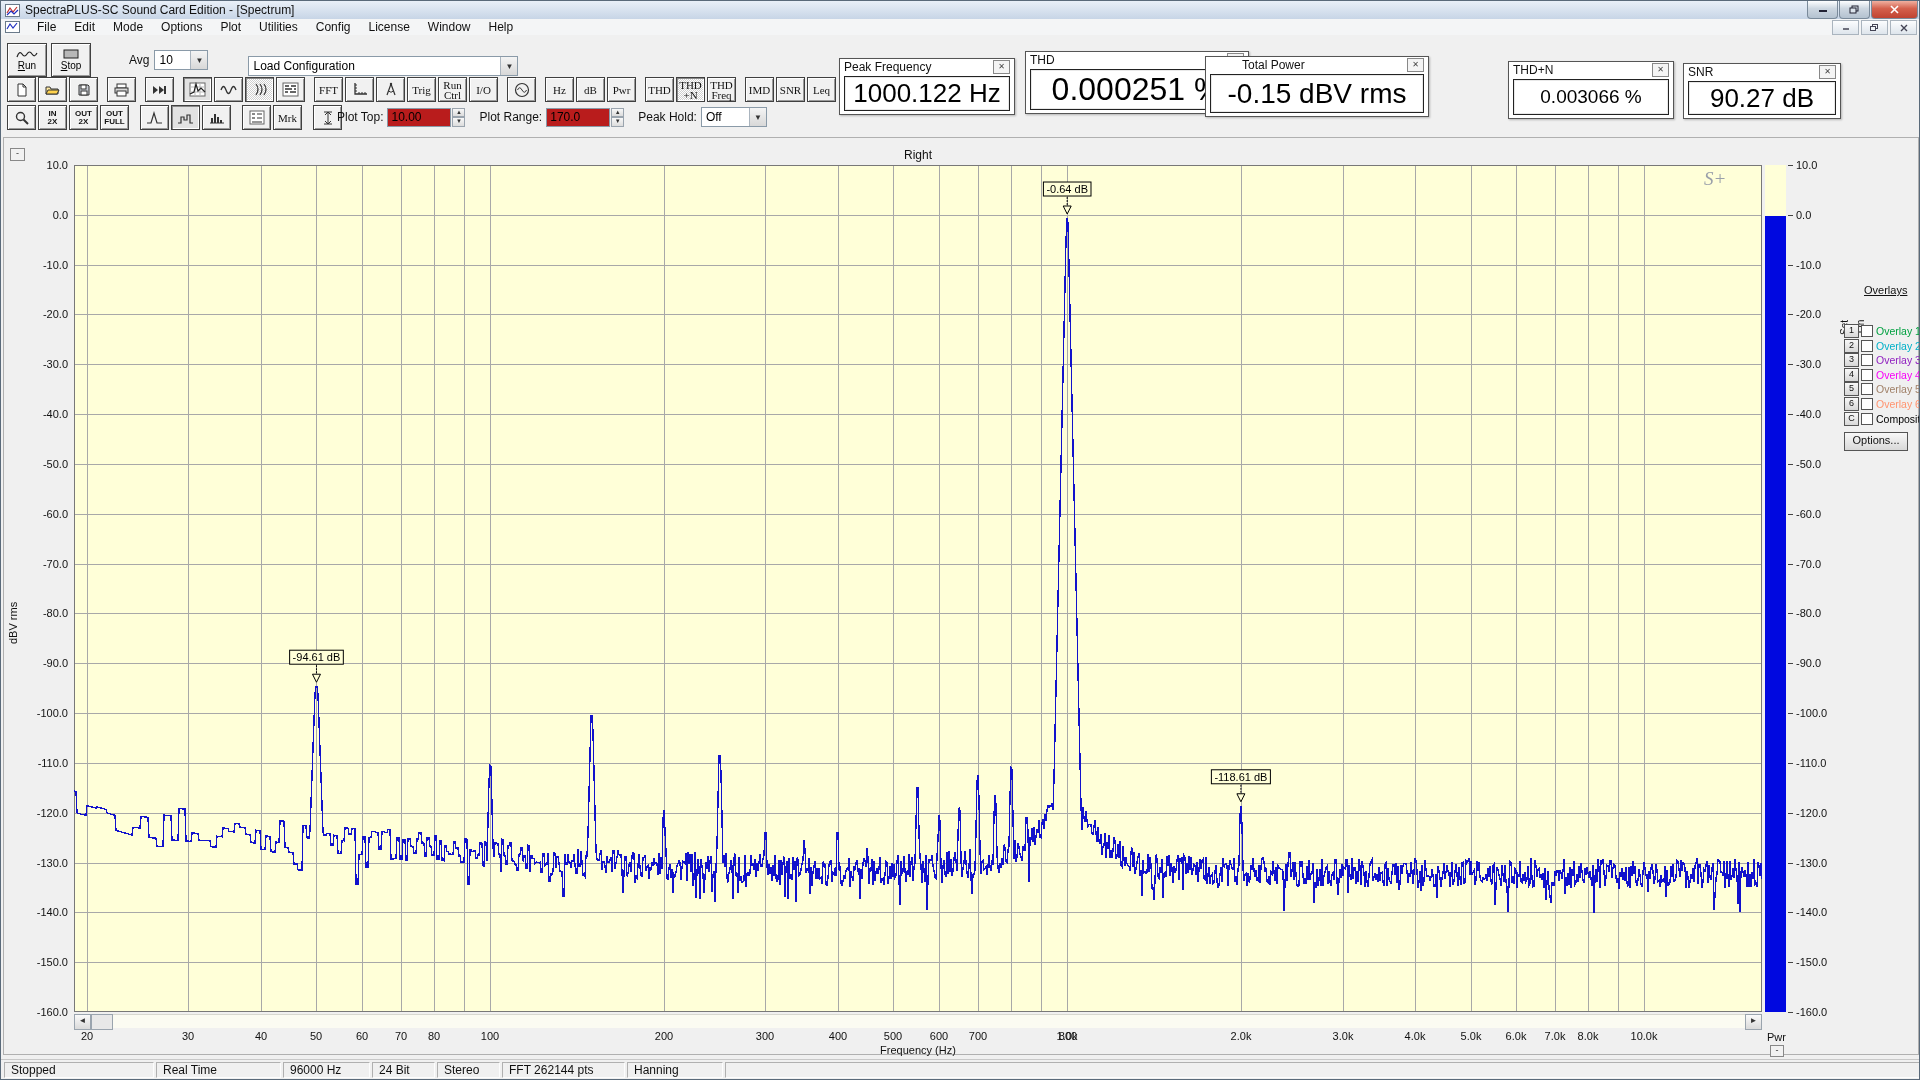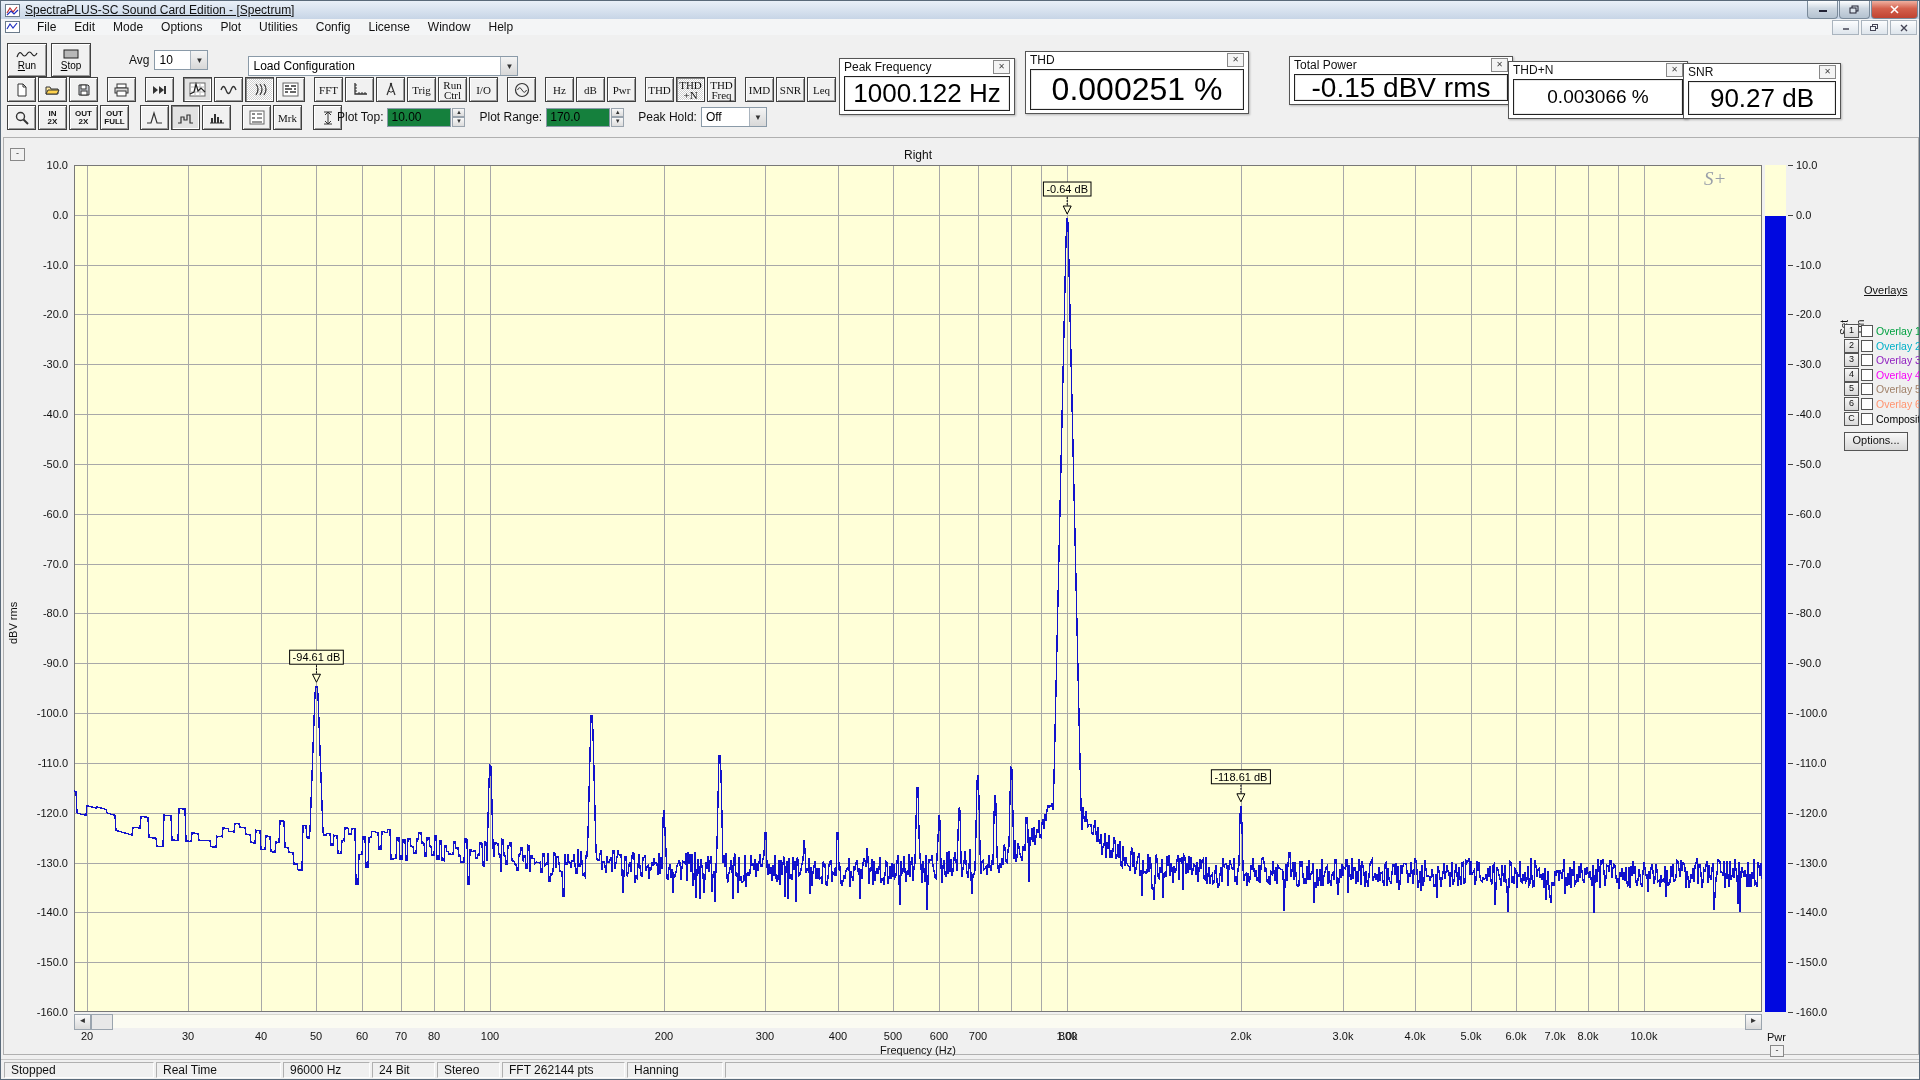--- a/index.html
+++ b/index.html
@@ -1,18 +1,18 @@
 <!DOCTYPE html>
 <html><head>
 <meta charset="utf-8">
 <style>
   html,body{margin:0;padding:0;background:#d8d8d8;font-family:"Liberation Sans",sans-serif;}
   .app{position:relative;width:1920px;height:1080px;background:#f0f0f0;overflow:hidden;border:1px solid #5a6a7a;box-sizing:border-box;}
   
-  .titlebar{position:absolute;left:0;top:0;width:1920px;height:18px;background:linear-gradient(#e9f0f8,#c7d5e6);border-bottom:1px solid #9aaabc;display:flex;align-items:center;font-size:12px;color:#111;text-decoration:underline;}
+  .titlebar{position:absolute;left:0;top:0;width:1920px;height:18px;background:linear-gradient(#e9f0f8,#c7d5e6);border-bottom:1px solid #9aaabc;display:flex;align-items:center;font-size:12px;color:#111;}
   .titlebar .appicon{width:15px;height:13px;margin:0 5px 0 4px;}
   .wincontrols{position:absolute;right:3px;top:0;display:flex;}
   .wbtn{width:29px;height:17px;border:1px solid #7a8a9a;border-top:none;border-radius:0 0 4px 4px;background:linear-gradient(#fdfeff,#ccd6e0 45%,#b4c2d0);display:flex;align-items:center;justify-content:center;margin-left:1px;}
   .wbtn.close{width:45px;background:linear-gradient(#f0b0a0,#d4604c 45%,#c04432);}
   .wbtn svg{display:block}
   
   .menubar{position:absolute;left:0;top:18px;width:1920px;height:16px;background:#f4f5f6;border-bottom:1px solid #d0d0d0;display:flex;align-items:center;font-size:12px;}
   .menubar .childicon{width:15px;height:12px;margin:0 8px 0 4px;}
   .menu-item{padding:0 9px;color:#111;text-align:center;}
   .childcontrols{position:absolute;right:4px;top:1px;display:flex;}
@@ -26,21 +26,21 @@
   .combo{height:18px;background:#fff;border:1px solid #8a9aa8;display:flex;align-items:center;font-size:12px;position:relative;}
   .combo .ctext{flex:1;padding:0 4px;white-space:nowrap;overflow:hidden;}
   .combo .carrow{width:16px;height:100%;background:linear-gradient(#f4f4f4,#d8d8d8);border-left:1px solid #aab4be;display:flex;align-items:center;justify-content:center;font-size:8px;color:#333;}
   .trow{position:absolute;display:flex;align-items:flex-start;}
   .tbtn{min-width:29px;height:25px;box-sizing:border-box;background:#f1f1f1;border:1px solid #404040;box-shadow:inset 1px 1px 0 #fff,inset -1px -1px 0 #9a9a9a;margin-right:2px;display:flex;flex-direction:column;align-items:center;justify-content:center;font-family:"Liberation Serif",serif;font-size:11px;line-height:10px;color:#111;padding:0 2px;}
   .tbtn.pressed{box-shadow:inset 1px 1px 0 #8a8a8a,inset -1px -1px 0 #fff;background:#e2e2e2;}
   .tbtn.checked{box-shadow:inset 1px 1px 0 #8a8a8a,inset -1px -1px 0 #fff;background-image:linear-gradient(45deg,#fff 25%,transparent 25%,transparent 75%,#fff 75%),linear-gradient(45deg,#fff 25%,#d0d0d0 25%,#d0d0d0 75%,#fff 75%);background-size:2px 2px;background-position:0 0,1px 1px;}
   .tbtn svg{display:block;}
   .tgap{width:7px;height:1px;}
   .tinytxt{font-family:"Liberation Sans",sans-serif;font-size:8px;line-height:8px;font-weight:bold;}
-  .field{height:17px;background:#15803d;border:1px solid #8a9aa8;font-size:12px;padding:0 3px;display:flex;align-items:center;}
+  .field{height:17px;background:#b91c1c;border:1px solid #8a9aa8;font-size:12px;padding:0 3px;display:flex;align-items:center;}
   .spin{display:flex;flex-direction:column;width:13px;height:19px;margin-left:1px;}
   .spin div{flex:1;border:1px solid #9aa4ae;background:linear-gradient(#f8f8f8,#dcdcdc);font-size:6px;line-height:7px;text-align:center;color:#333;}
   
   .mpanel{position:absolute;background:#fff;border:1px solid #555;box-shadow:1px 1px 2px rgba(0,0,0,.25);box-sizing:border-box;}
   .mpanel .mtitle{font-size:12px;color:#111;padding:1px 4px;display:flex;justify-content:space-between;align-items:center;}
   .mpanel .mclose{width:15px;height:12px;border:1px solid #888;background:#f4f4f4;font-size:8px;line-height:11px;text-align:center;color:#444;}
   .mpanel .mvalue{position:absolute;left:4px;right:4px;bottom:3px;top:17px;border:1px solid #222;box-shadow:0 0 0 1px #e8e8e8 inset;display:flex;align-items:center;justify-content:center;white-space:nowrap;color:#000;}
   
   .plotwin{position:absolute;left:2px;top:136px;width:1916px;height:918px;background:#f0f0f0;border:1px solid #b0b0b0;box-sizing:border-box;}
   .chtitle{position:absolute;left:70px;top:10px;width:1688px;text-align:center;font-size:12px;color:#111;}
@@ -608,28 +608,28 @@
         </div>
         <div class="mvalue" style="font-size: 26px;">1000.122 Hz</div>
       </div>
       <div class="mpanel" style="left: 1024px; top: 50px; width: 224px; height: 63px;">
         <div class="mtitle">
           <span>THD</span>
           <div class="mclose">✕</div>
         </div>
         <div class="mvalue" style="font-size: 32px;">0.000251 %</div>
       </div>
-      <div class="mpanel" style="left: 1288px; top: 55px; width: 224px; height: 49px;">
+      <div class="mpanel" style="left: 1204px; top: 55px; width: 224px; height: 61px; padding-left: 32px;">
         <div class="mtitle">
           <span>Total Power</span>
           <div class="mclose">✕</div>
         </div>
         <div class="mvalue" style="font-size: 28px;">-0.15 dBV rms</div>
       </div>
-      <div class="mpanel" style="left: 1507px; top: 60px; width: 180px; height: 58px;">
+      <div class="mpanel" style="left: 1507px; top: 60px; width: 166px; height: 58px;">
         <div class="mtitle">
           <span>THD+N</span>
           <div class="mclose">✕</div>
         </div>
         <div class="mvalue" style="font-size: 19px;">0.003066 %</div>
       </div>
       <div class="mpanel" style="left: 1682px; top: 62px; width: 158px; height: 56px;">
         <div class="mtitle">
           <span>SNR</span>
           <div class="mclose">✕</div>

